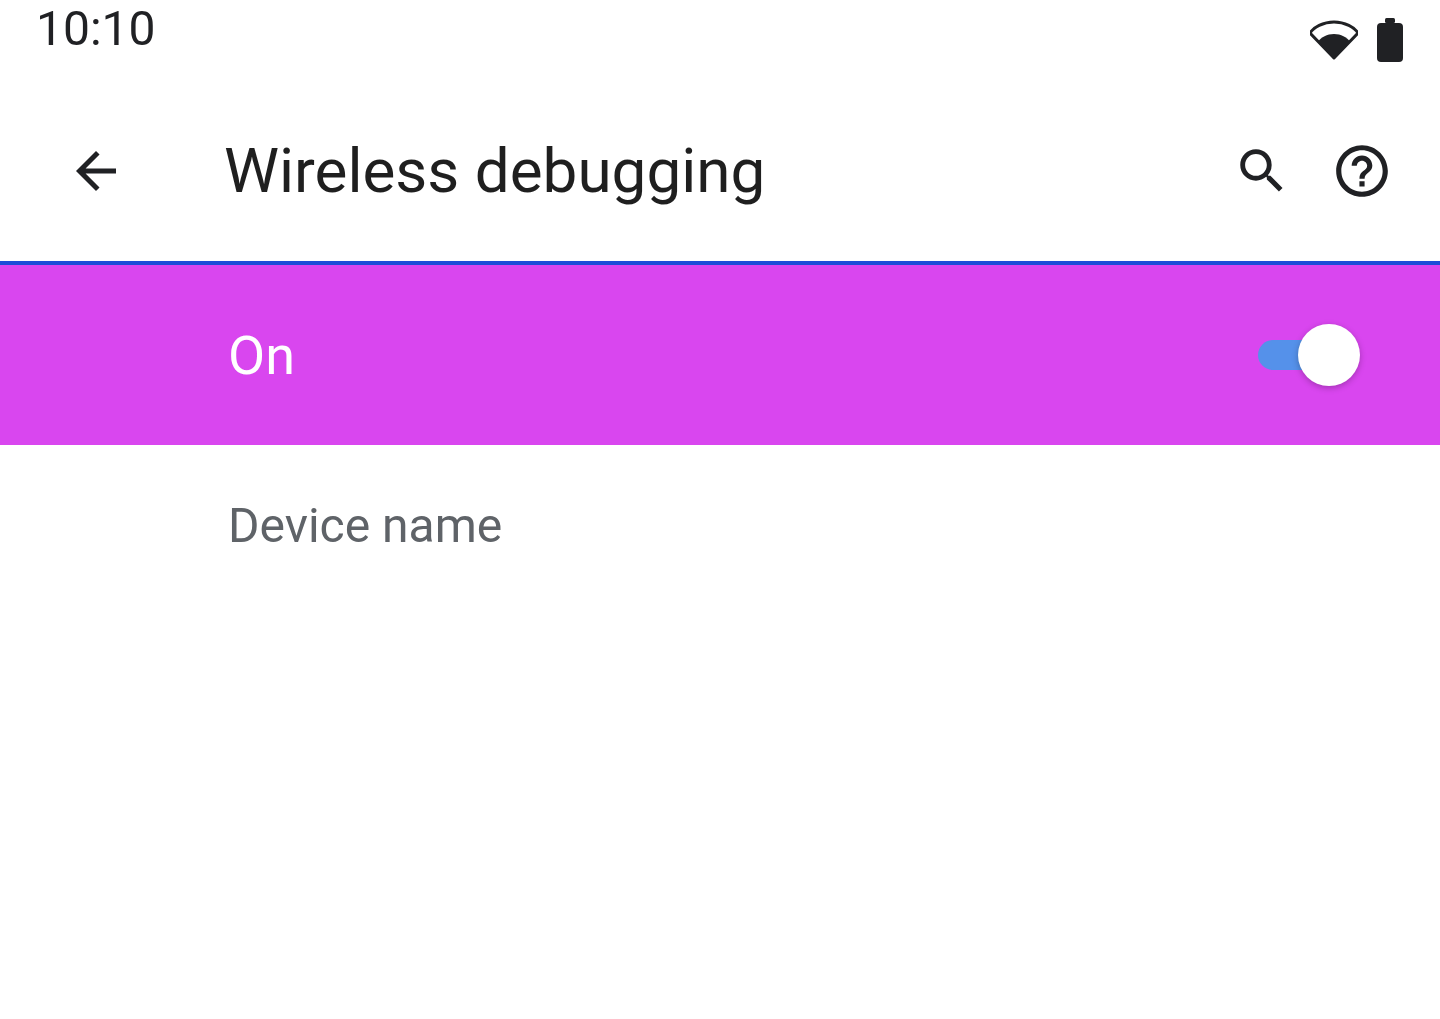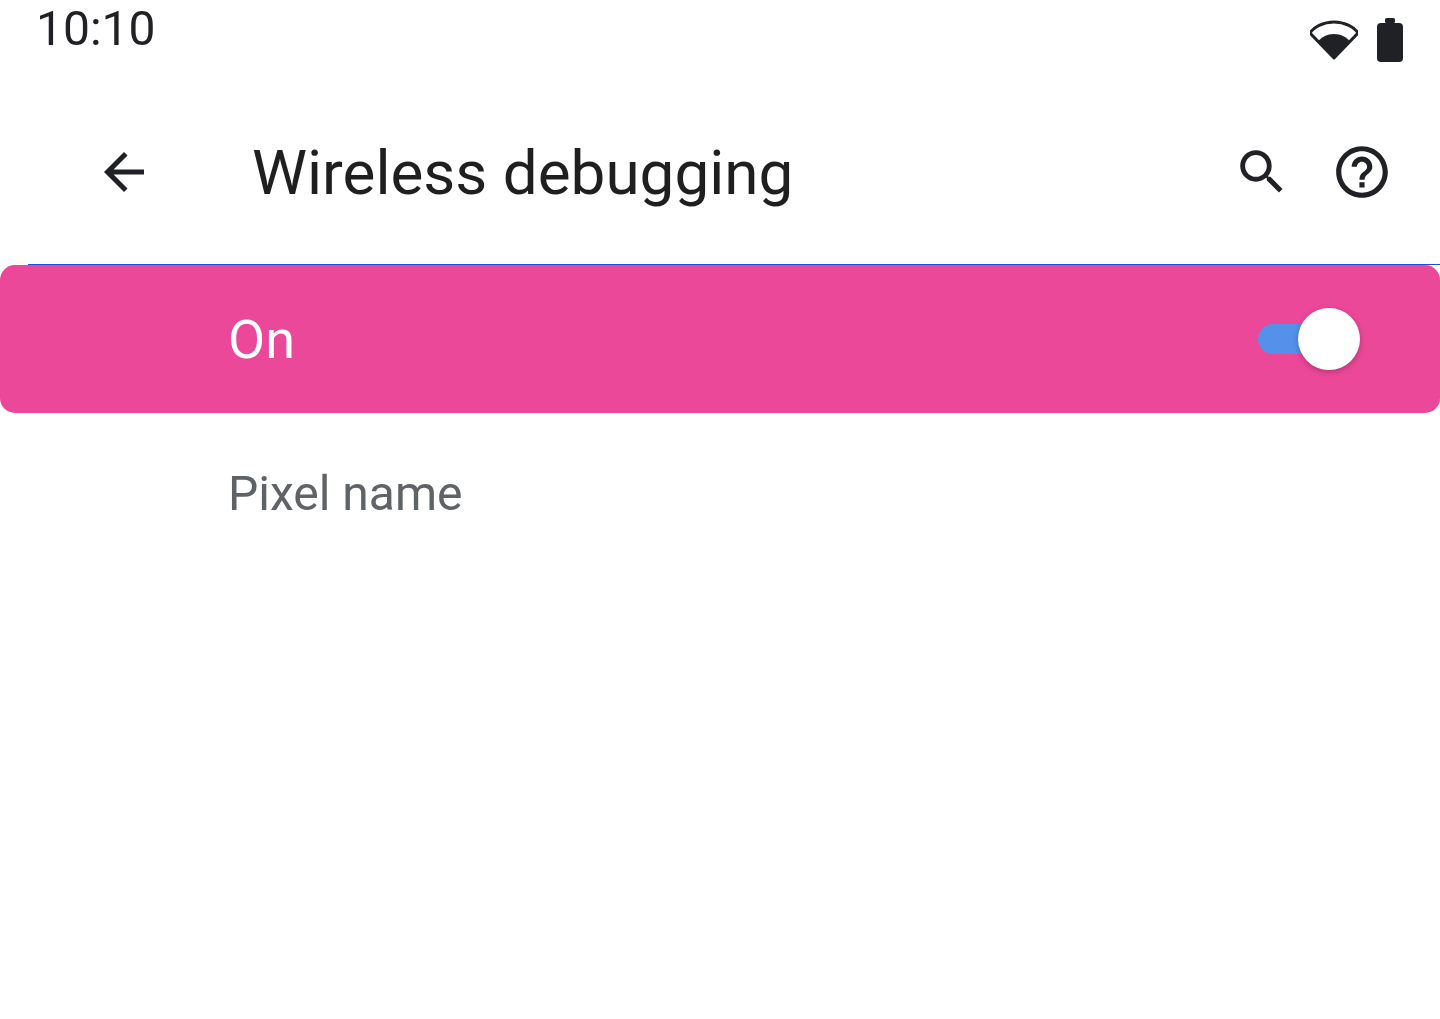--- a/index.html
+++ b/index.html
@@ -29,22 +29,21 @@
     align-items: center;
     gap: 18px;
   }
 
   
   .app-bar {
     height: 185px;
     display: flex;
     align-items: center;
     padding: 0 28px 0 56px;
-    border-bottom: 1px solid #1d4ed8;
-    margin-left: 28px;
+    border-bottom: 4px solid #1d4ed8;
   }
   .back-button {
     width: 80px;
     height: 80px;
     display: flex;
     align-items: center;
     justify-content: center;
     cursor: pointer;
   }
   .app-title {
@@ -59,27 +58,26 @@
     width: 100px;
     height: 100px;
     display: flex;
     align-items: center;
     justify-content: center;
     cursor: pointer;
   }
 
   
   .switch-banner {
-    height: 148px;
-    background: #ec4899;
+    height: 180px;
+    background: #d946ef;
     display: flex;
     align-items: center;
     padding: 0 80px 0 228px;
     color: #ffffff;
-    border-radius: 15px;
   }
   .switch-label {
     flex: 1;
     font-size: 54px;
     font-weight: 400;
   }
   .switch {
     position: relative;
     width: 102px;
     height: 62px;
@@ -189,15 +187,15 @@
 <div class="switch-banner">
   <div class="switch-label">On</div>
   <div class="switch">
     <div class="switch-track"></div>
     <div class="switch-thumb"></div>
   </div>
 </div>
 
 <div class="content">
   <div class="pref-item">
-    <div class="pref-title">Pixel name</div>
+    <div class="pref-title">Device name</div>
   </div>
 </div>
 
 </body></html>

